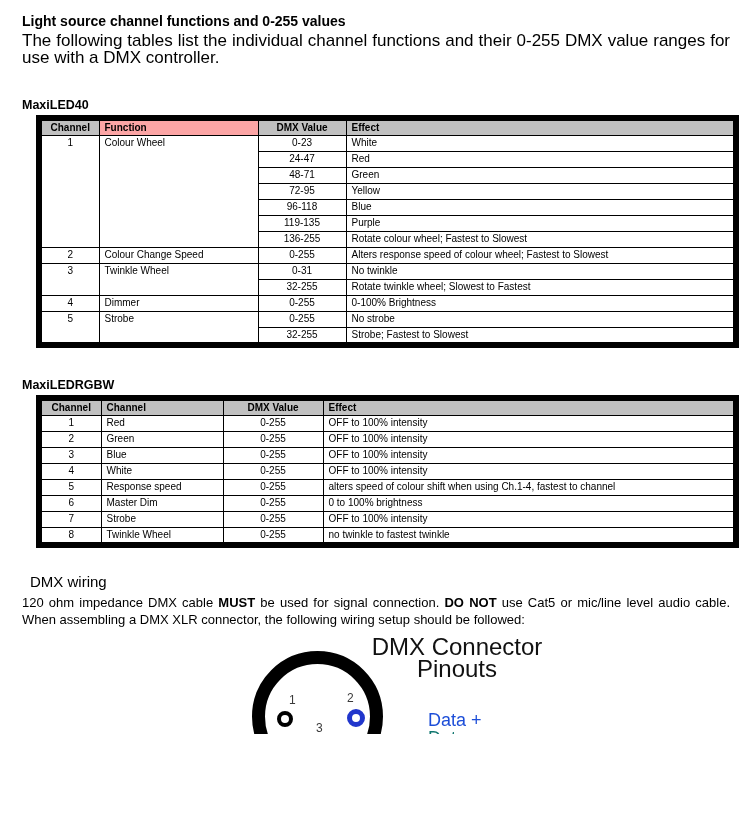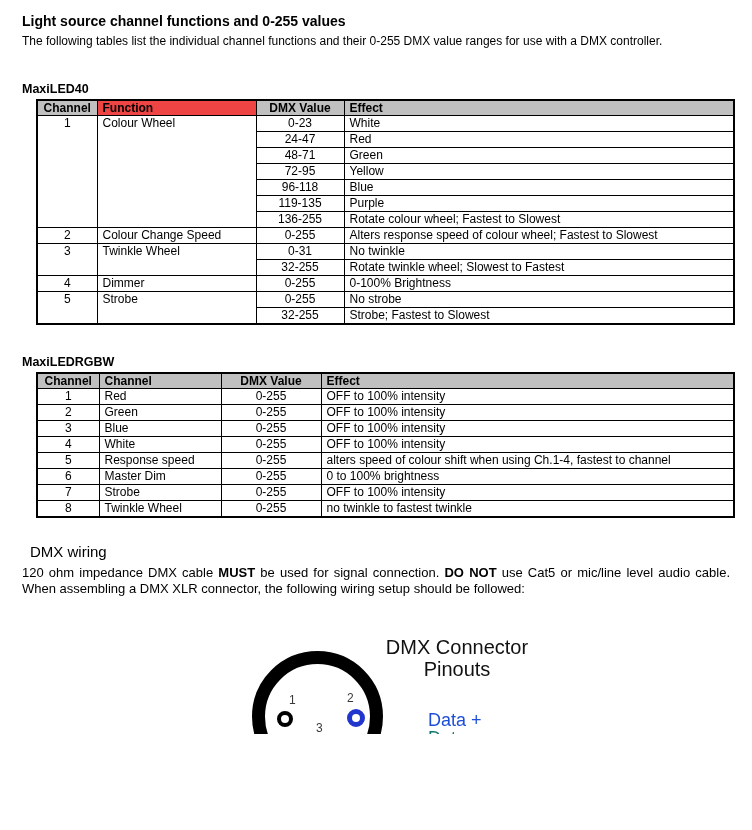--- a/index.html
+++ b/index.html
@@ -6,31 +6,31 @@
   html, body { background: #ffffff; }
   body { font-family: "Liberation Sans", sans-serif; color: #000; }
   .page {
     position: relative;
     width: 752px; height: 734px;
     background: #fff;
     overflow: hidden;
     padding: 13px 22px 16px 22px;
   }
   .doc-title { font-size: 14px; font-weight: bold; line-height: 17px; margin-bottom: 3px; }
-  .intro { font-size: 12px; line-height: 16.5px; text-align: justify; width: 708px; }
+  .intro { font-size: 17px; line-height: 16.5px; text-align: justify; width: 708px; }
 
   .tname { font-size: 12.5px; font-weight: bold; line-height: 13px; margin: 33px 0 3px 0; }
   .tname.second { margin-top: 31px; }
 
   .dmx-table {
     border-collapse: collapse;
     table-layout: fixed;
     margin-left: 14px;
-    border: 2px solid #000000;
-    font-size: 12px;
+    border: 6px solid #000000;
+    font-size: 10px;
   }
   .dmx-table th, .dmx-table td {
     border: 1px solid #000;
     padding: 0 5px;
     height: 16px;
     line-height: 14px;
     overflow: hidden;
     white-space: nowrap;
     vertical-align: top;
     text-align: left;
@@ -38,21 +38,21 @@
   .dmx-table th { font-weight: bold; }
   .dmx-table th:nth-child(1), .dmx-table th:nth-child(3) { text-align: center; }
   .dmx-table td.col-ch { text-align: center; }
   .dmx-table td.col-val { text-align: center; }
 
   .wiring-h { font-size: 15px; font-weight: normal; line-height: 16px; margin: 26px 0 5px 8px; }
   .wiring-p { font-size: 13px; line-height: 16.5px; text-align: justify; width: 708px; }
 
   .diagram { position: absolute; left: 0; top: 630px; width: 752px; height: 200px; }
   .dtitle { position: absolute; left: 368px; top: 6px; width: 178px; text-align: center;
-            font-size: 20px; line-height: 22px; color: #111; }
+            font-size: 24px; line-height: 22px; color: #111; }
   .circle {
     position: absolute; left: 252px; top: 21px;
     width: 131px; height: 131px;
     border: 13px solid #000; border-radius: 50%;
     background: #fff;
   }
   .pin { position: absolute; border-radius: 50%; background: #fff; }
   .pin1 { left: 277px; top: 81px; width: 16px; height: 16px; border: 4px solid #000; }
   .pin2 { left: 347px; top: 79px; width: 18px; height: 18px; border: 5px solid #2136cc; }
   .pin3 { left: 311px; top: 109px; width: 18px; height: 18px; border: 5px solid #e82020; }
@@ -77,21 +77,21 @@
     <table class="dmx-table" style="width: 697px;">
         <colgroup>
           <col style="width: 60px;">
           <col style="width: 159px;">
           <col style="width: 88px;">
           <col style="width: 390px;">
         </colgroup>
         <thead>
           <tr>
             <th style="background: rgb(192, 192, 192);">Channel</th>
-            <th style="background: #ef4444; margin-top: 16px;">Function</th>
+            <th style="background: #fca5a5; margin-top: 16px;">Function</th>
             <th style="background: rgb(192, 192, 192);">DMX Value</th>
             <th style="background: rgb(192, 192, 192);">Effect</th>
           </tr>
         </thead>
         <tbody>
           <tr>
             <td rowspan="7" class="col-ch">1</td>
             <td rowspan="7" class="col-fn">Colour Wheel</td>
             <td class="col-val">0-23</td>
             <td class="col-eff">White</td>

